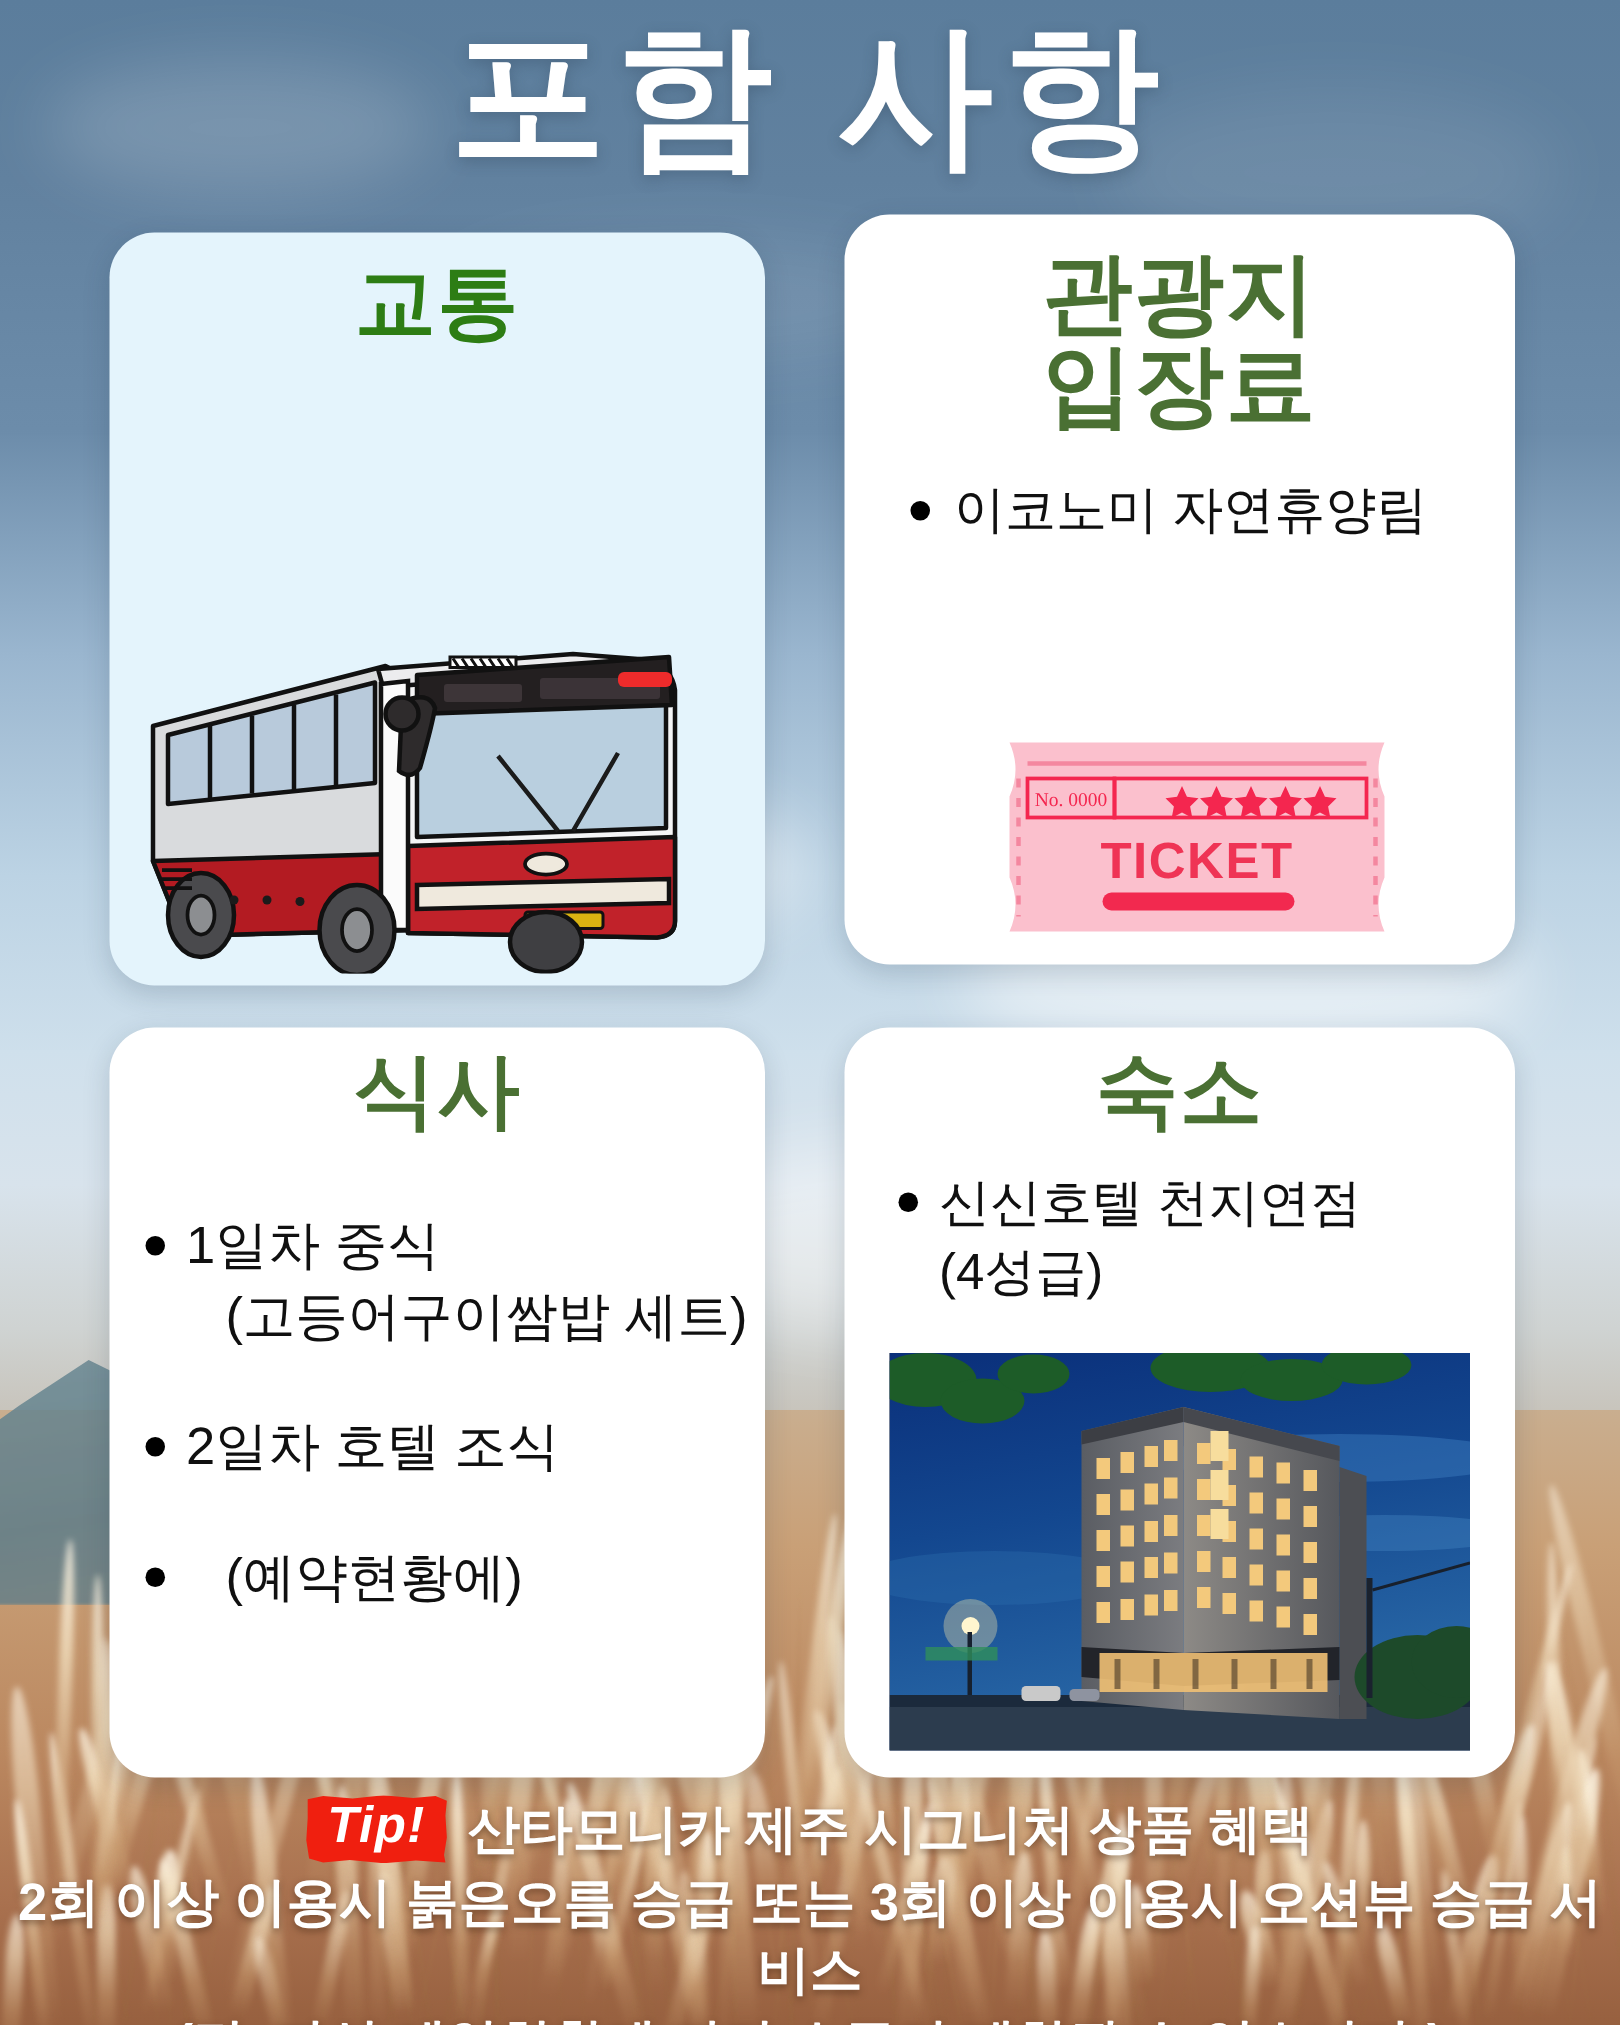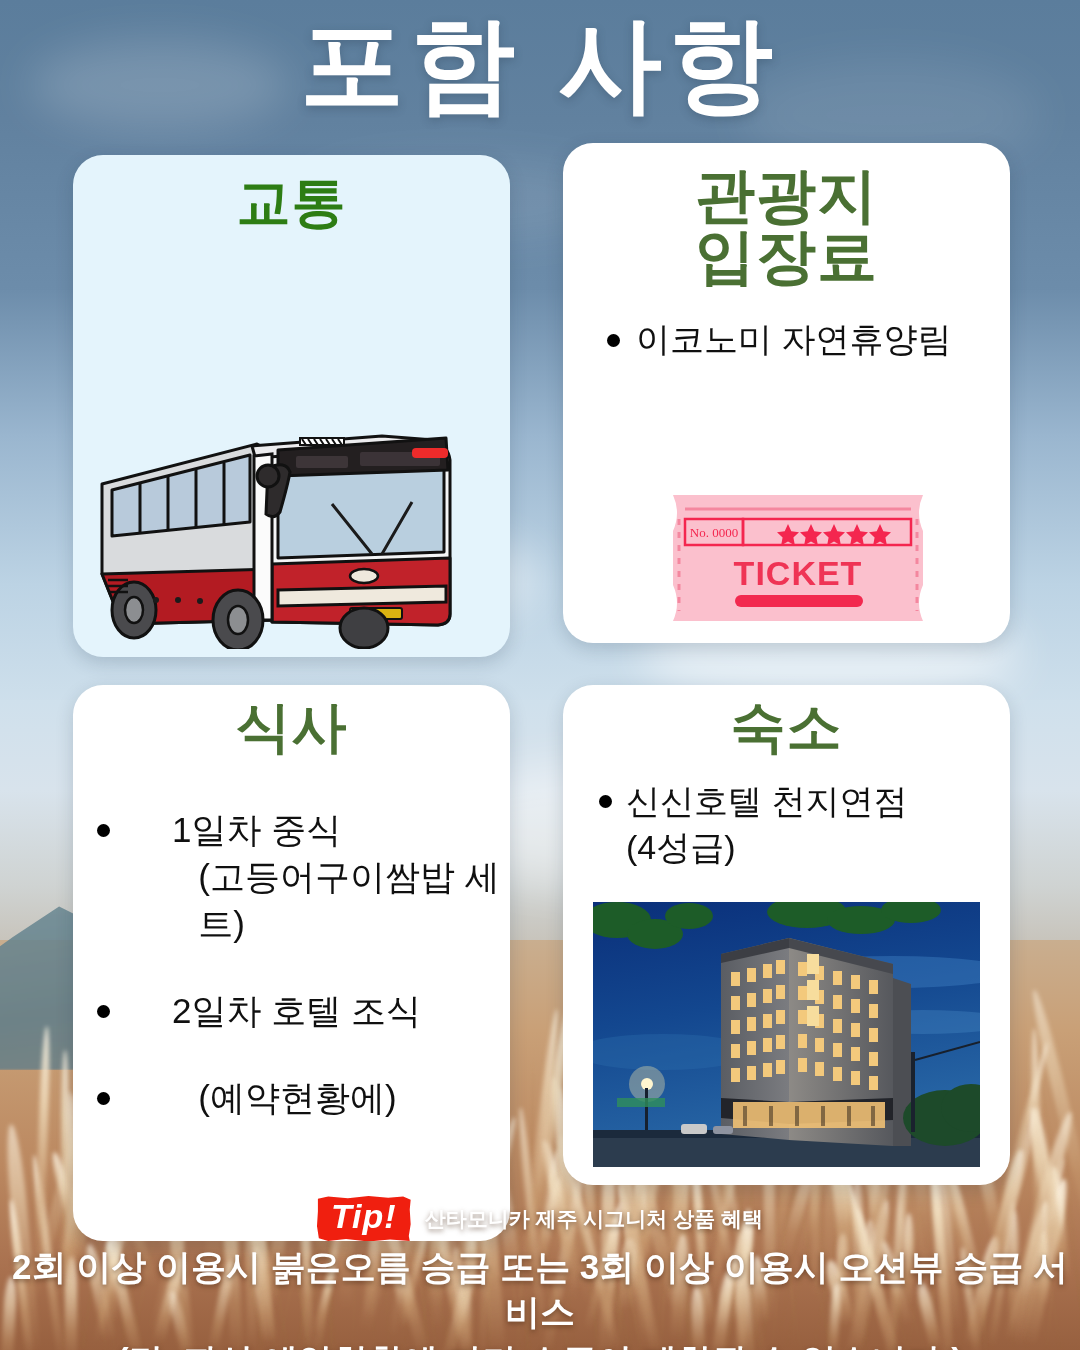--- a/index.html
+++ b/index.html
@@ -101,24 +101,24 @@
 
   
   #card-admission { left:563px; top:143px; width:447px; height:500px; }
   #card-admission .card-title { color:#4a7033; font-size:60px; padding-top:22px; }
   #card-admission .bullets { margin:30px 0 0 44px; font-size:34px; }
   #card-admission .bullet { margin-bottom:28px; }
   #card-admission .dot { margin-right:16px; }
   .ticket-wrap { position:absolute; left:100px; bottom:20px; width:270px; height:130px; }
 
   
-  #card-meals { left:73px; top:685px; width:437px; height:556px; }
+  #card-meals { left:73px; top:685px; width:437px; height:500px; }
   #card-meals .card-title { color:#4a7033; font-size:55px; padding-top:14px; }
   #card-meals .bullets { margin:52px 0 0 24px; font-size:35px; }
-  #card-meals .bullet { margin-bottom:40px;gap:48px; }
+  #card-meals .bullet { margin-bottom:40px; }
   #card-meals .dot { margin-right:14px; }
 
   
   #card-lodging { left:563px; top:685px; width:447px; height:500px; }
   #card-lodging .card-title { color:#4a7033; font-size:55px; padding-top:14px; }
   #card-lodging .bullets { margin:24px 0 0 36px; font-size:34px; }
   #card-lodging .dot { margin-right:14px; }
   .hotel-wrap {
     position:absolute; left:30px; bottom:18px; width:387px; height:265px;
     overflow:hidden; background:#0b1b3a;
@@ -132,21 +132,21 @@
   .tip-line1 { display:flex; align-items:center; justify-content:center; gap:14px; }
   .tip-badge {
     display:inline-block; background:#f01f0f; color:#fff;
     font-size:34px; font-weight:bold; font-style:italic;
     padding:2px 14px 6px 14px; line-height:1.1;
     letter-spacing:1px;
     clip-path:polygon(1% 6%, 12% 1%, 33% 5%, 55% 0%, 76% 4%, 92% 1%, 100% 8%, 99% 30%, 100% 62%, 98% 88%, 99% 99%, 78% 96%, 55% 100%, 31% 95%, 12% 99%, 2% 93%, 0% 66%, 1% 34%);
     text-shadow:none;
   }
   .tip-head {
-    font-size:21px; font-weight:bold; color:#ffffff;
+    font-size:35px; font-weight:bold; color:#ffffff;
     text-shadow:0 2px 5px rgba(70,40,20,.55);
   }
   .tip-body {
     font-size:35px; font-weight:bold; line-height:1.28; margin-top:4px;
     text-shadow:0 2px 5px rgba(70,40,20,.55);
   }
 </style>
 </head>
 <body>
 

